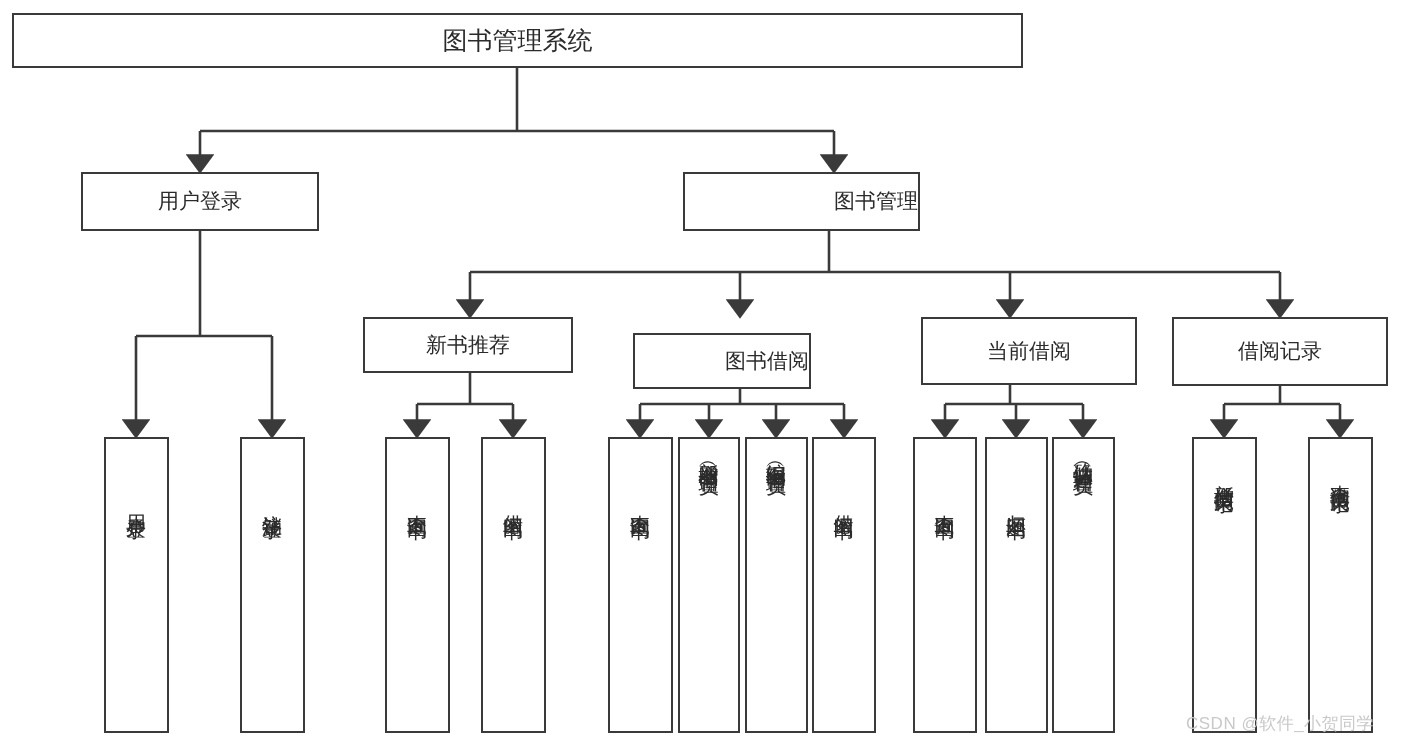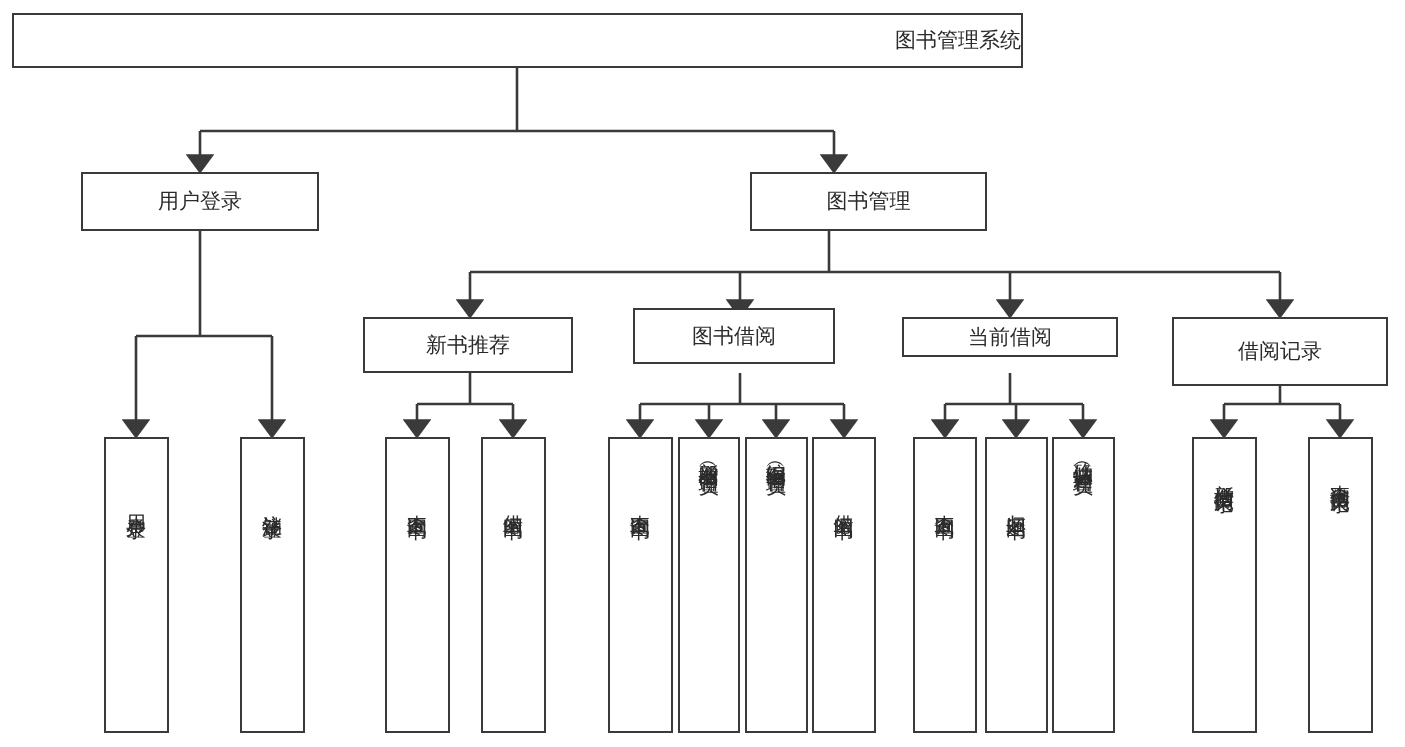--- a/index.html
+++ b/index.html
@@ -34,22 +34,21 @@
     display: flex;
     align-items: center;
     justify-content: center;
     text-align: center;
     line-height: 1.15;
   }
   .node.h {
     font-size: 21px;
   }
   .node.root {
-    font-size: 21px;
-    justify-content: flex-end;
+    font-size: 25px;
   }
   .node.v {
     font-size: 20px;
     align-items: flex-start;
     justify-content: center;
     padding-top: 14px;
   }
   .vtext {
     writing-mode: vertical-rl;
     text-orientation: upright;
@@ -125,31 +124,31 @@
     </g>
   </svg>
 
   <div class="node root" style="left:12px; top:13px; width:1011px; height:55px;">
     <span>图书管理系统</span>
   </div>
 
   <div class="node h" style="left:81px; top:172px; width:238px; height:59px;">
     <span>用户登录</span>
   </div>
-  <div class="node h" style="left:750px; top:172px; width:237px; height:59px;">
+  <div class="node h" style="left:683px; top:172px; width:237px; height:59px;justify-content:flex-end;">
     <span>图书管理</span>
   </div>
 
   <div class="node h" style="left:363px; top:317px; width:210px; height:56px;">
     <span>新书推荐</span>
   </div>
-  <div class="node h" style="left:633px; top:308px; width:202px; height:56px;">
+  <div class="node h" style="left:633px; top:333px; width:178px; height:56px;justify-content:flex-end;">
     <span>图书借阅</span>
   </div>
-  <div class="node h" style="left:902px; top:317px; width:216px; height:40px;">
+  <div class="node h" style="left:921px; top:317px; width:216px; height:68px;">
     <span>当前借阅</span>
   </div>
   <div class="node h" style="left:1172px; top:317px; width:216px; height:69px;">
     <span>借阅记录</span>
   </div>
 
   <div class="node v" style="left:104px; top:437px; width:65px; height:296px; padding-top:60px;">
     <span class="vtext">用户登录</span>
   </div>
   <div class="node v" style="left:240px; top:437px; width:65px; height:296px; padding-top:60px;">
@@ -186,14 +185,15 @@
     <span class="vtext">确认归还（管理员）</span>
   </div>
 
   <div class="node v" style="left:1192px; top:437px; width:65px; height:296px; padding-top:30px;">
     <span class="vtext">新增借阅记录</span>
   </div>
   <div class="node v" style="left:1308px; top:437px; width:65px; height:296px; padding-top:30px;">
     <span class="vtext">查询借阅记录</span>
   </div>
 
+  <div class="watermark">CSDN @软件_小贺同学</div>
 
 </div>
 
 </body></html>

